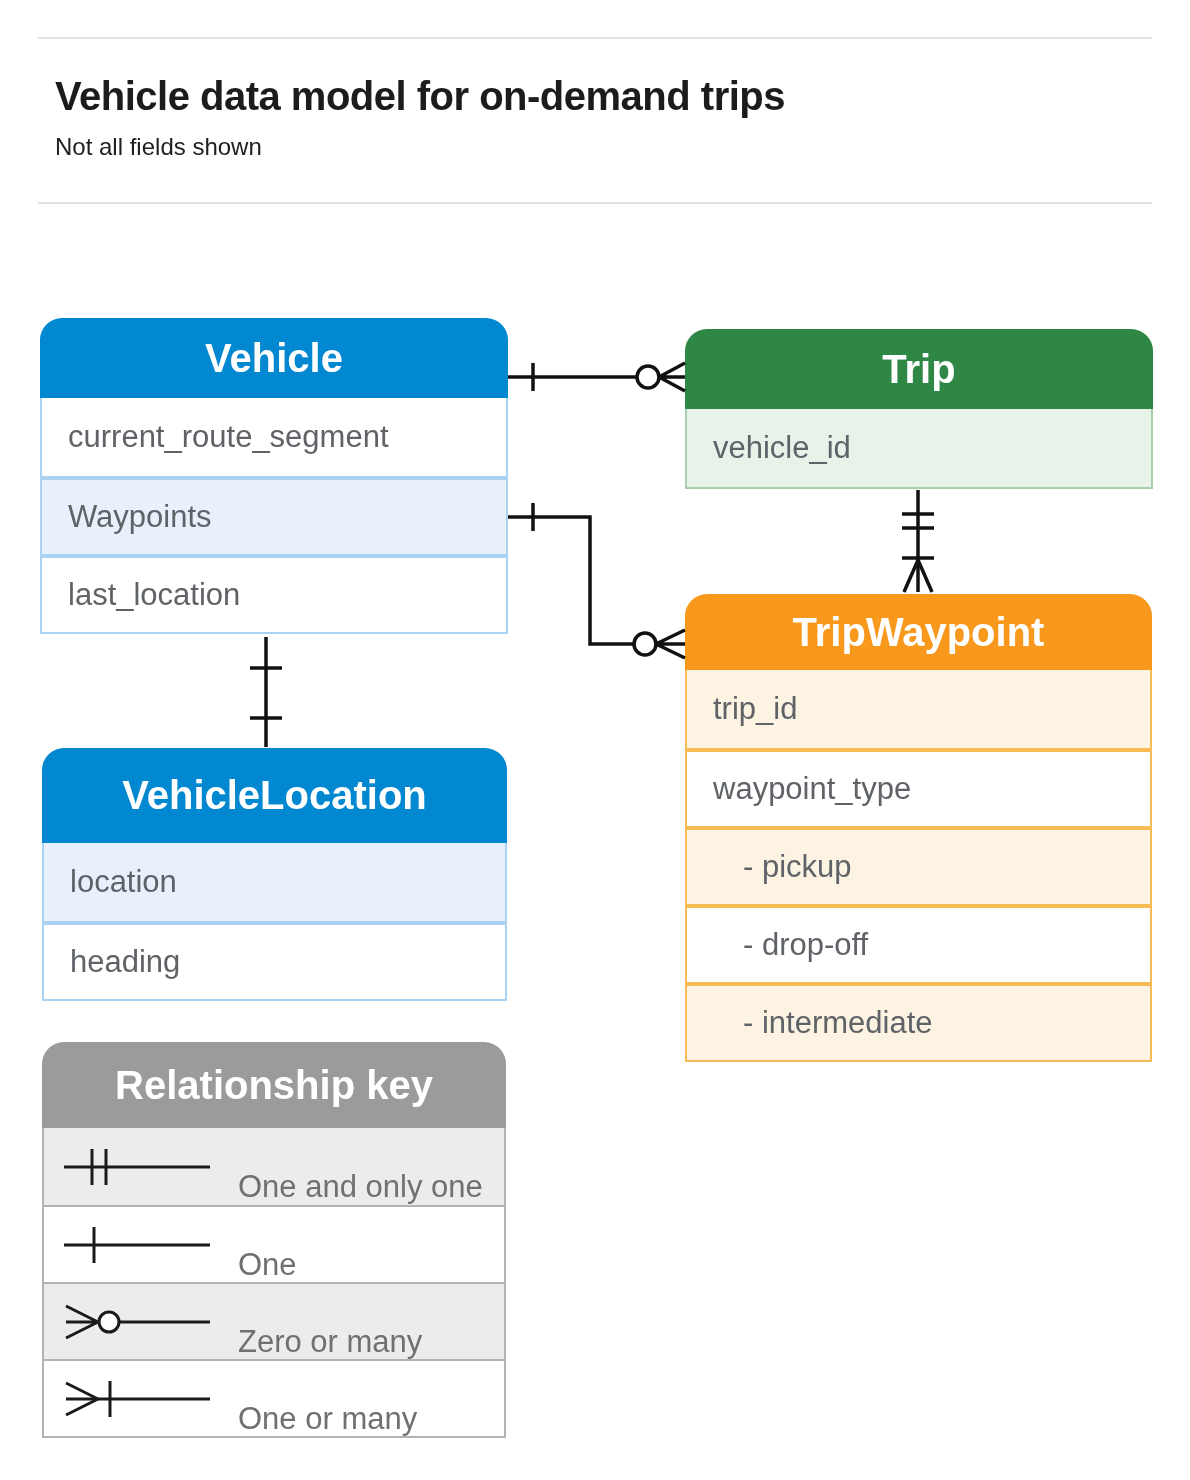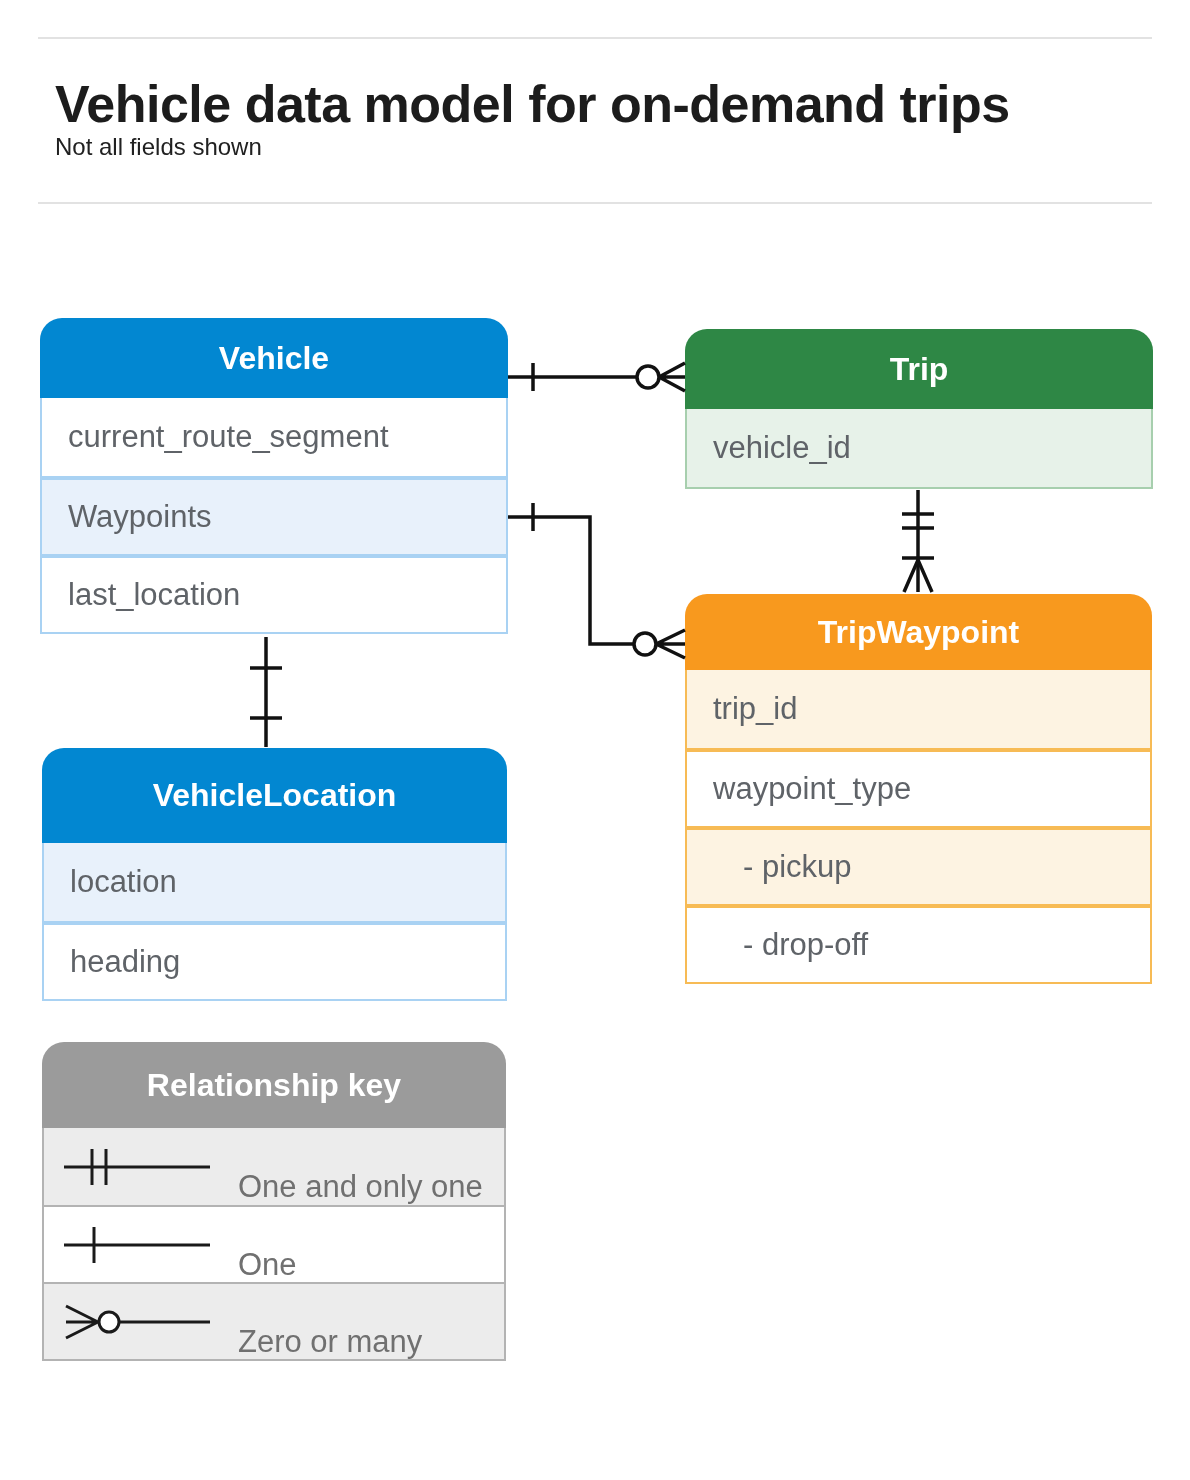--- a/index.html
+++ b/index.html
@@ -8,27 +8,27 @@
     --orange:#f8991e; --orange-row:#fdf3e2; --orange-border:#f7bb55;
     --gray:#9b9b9b; --gray-row:#ececec; --gray-border:#b3b3b3;
     --line:#111111;
   }
   html,body{margin:0;padding:0;}
   body{
     width:1190px;height:1480px;position:relative;background:#ffffff;
     font-family:"Liberation Sans","DejaVu Sans",sans-serif;overflow:hidden;
   }
   .hairline{position:absolute;left:38px;width:1114px;height:2px;background:#e2e2e2;}
-  .page-title{position:absolute;left:55px;top:74px;font-size:52px;font-weight:700;color:#1c1c1c;letter-spacing:-0.5px;}
+  .page-title{position:absolute;left:55px;top:74px;font-size:40px;font-weight:700;color:#1c1c1c;letter-spacing:-0.5px;}
   .page-subtitle{position:absolute;left:55px;top:133px;font-size:24px;color:#212121;}
 
   .table{position:absolute;}
   .t-header{
     height:80px;display:flex;align-items:center;justify-content:center;
-    border-radius:22px 22px 0 0;color:#ffffff;font-size:32px;font-weight:700;
+    border-radius:22px 22px 0 0;color:#ffffff;font-size:40px;font-weight:700;
   }
   .t-body{border:2px solid #ccc;border-top:none;background:#fff;}
   .t-row{
     height:78px;display:flex;align-items:center;padding-left:26px;box-sizing:border-box;
     font-size:31px;color:#5f6368;background:#ffffff;
   }
   .t-row + .t-row{border-top:4px solid #701a75;}
   .t-row.indent{padding-left:56px;}
 
   .tbl-blue .t-header{background:var(--blue);}
@@ -85,20 +85,21 @@
   </div>
 </div>
 
 <div class="table tbl-orange" style="left:685px;top:594px;width:467px;">
   <div class="t-header" style="height:76px">TripWaypoint</div>
   <div class="t-body">
     <div class="t-row hl">trip_id</div>
     <div class="t-row">waypoint_type</div>
     <div class="t-row hl indent">- pickup</div>
     <div class="t-row indent">- drop-off</div>
+    <div class="t-row hl indent">- intermediate</div>
   </div>
 </div>
 
 <div class="table tbl-blue" style="left:42px;top:748px;width:465px;">
   <div class="t-header" style="height:95px">VehicleLocation</div>
   <div class="t-body">
     <div class="t-row hl">location</div>
     <div class="t-row">heading</div>
   </div>
 </div>
@@ -127,20 +128,30 @@
     <div class="t-row hl">
       <span class="key-symbol">
         <svg width="150" height="56" viewBox="0 0 150 56">
             <path d="M36,28 L4,12 M36,28 L4,44 M4,28 H36"></path>
             <circle cx="47" cy="28" r="10"></circle>
             <path d="M57,28 H148"></path>
           </svg>
       </span>
       <span class="key-label">Zero or many</span>
     </div>
+    <div class="t-row">
+      <span class="key-symbol">
+        <svg width="150" height="56" viewBox="0 0 150 56">
+            <path d="M36,28 L4,12 M36,28 L4,44"></path>
+            <path d="M4,28 H148"></path>
+            <path d="M48,10 V46"></path>
+          </svg>
+      </span>
+      <span class="key-label">One or many</span>
+    </div>
   </div>
 </div>
 
 <svg id="connector-layer" width="1190" height="1480">
   <g>
     <path d="M508,377 H637"></path>
     <path d="M533,363 V391"></path>
     <circle cx="648" cy="377" r="11"></circle>
     <path d="M659,377 L685,363 M659,377 L685,391 M659,377 L685,377"></path>
   </g>

